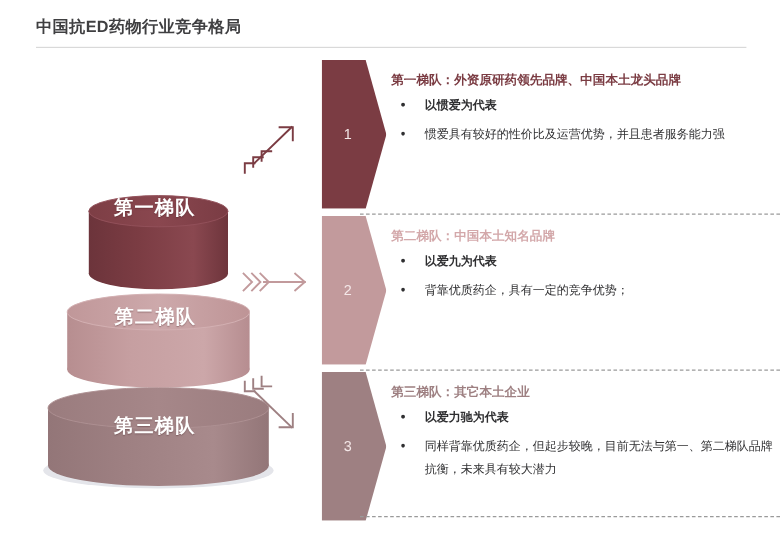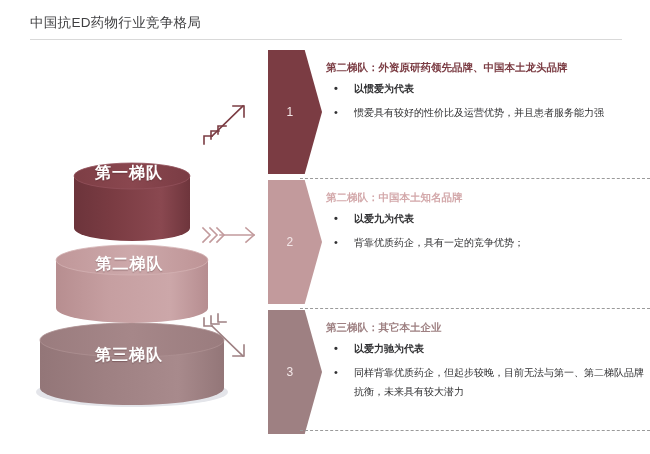--- a/index.html
+++ b/index.html
@@ -23,21 +23,21 @@
 
   
   .title-wrap {
     position: absolute;
     left: 30px;
     top: 14px;
     width: 590px;
   }
   .slide-title {
     font-size: 13.5px;
-    font-weight: normal;
+    font-weight: bold;
     color: #3f3f41;
     letter-spacing: 0.3px;
     line-height: 18px;
     white-space: nowrap;
   }
   .title-rule {
     position: absolute;
     left: 30px;
     top: 39px;
     width: 592px;
@@ -274,21 +274,21 @@
     </svg>
   </div>
 
   <div class="tiers">
 
     <div class="tier t1">
       <div class="badge" style="background:#7B3C43;">
         <span class="badge-num">1</span>
       </div>
       <div class="tier-body">
-        <div class="tier-heading" style="color:#7B3C43;">第二梯队：外资原研药领先品牌、中国本土龙头品牌</div>
+        <div class="tier-heading" style="color:#7B3C43;">第一梯队：外资原研药领先品牌、中国本土龙头品牌</div>
         <ul class="bullets">
           <li class="bullet strong">
             <span class="bullet-text">以惯爱为代表</span>
           </li>
           <li class="bullet">
             <span class="bullet-text">惯爱具有较好的性价比及运营优势，并且患者服务能力强</span>
           </li>
         </ul>
       </div>
     </div>

